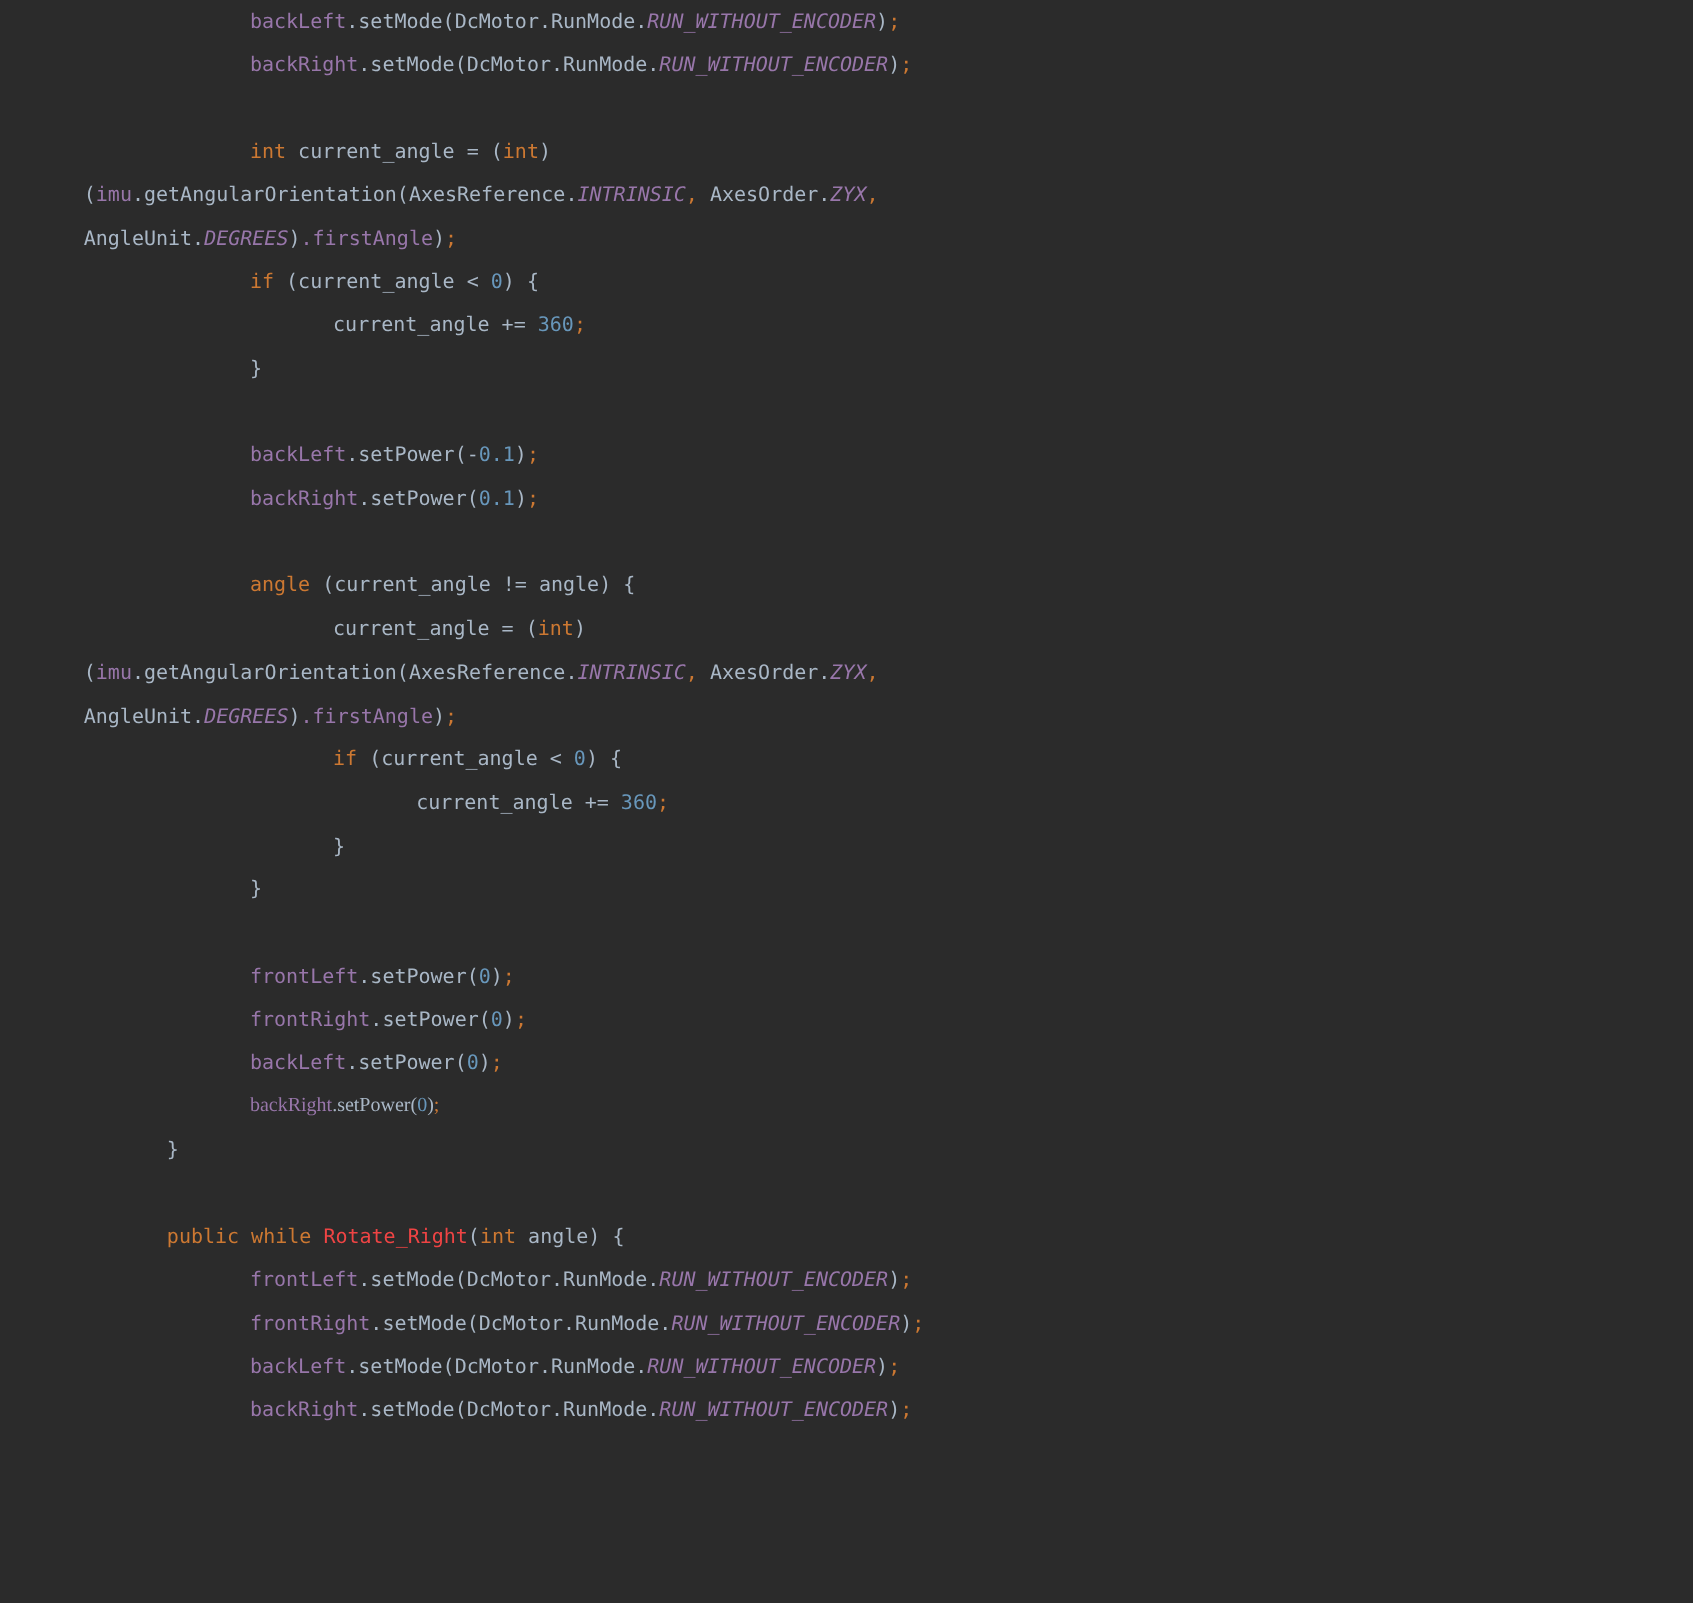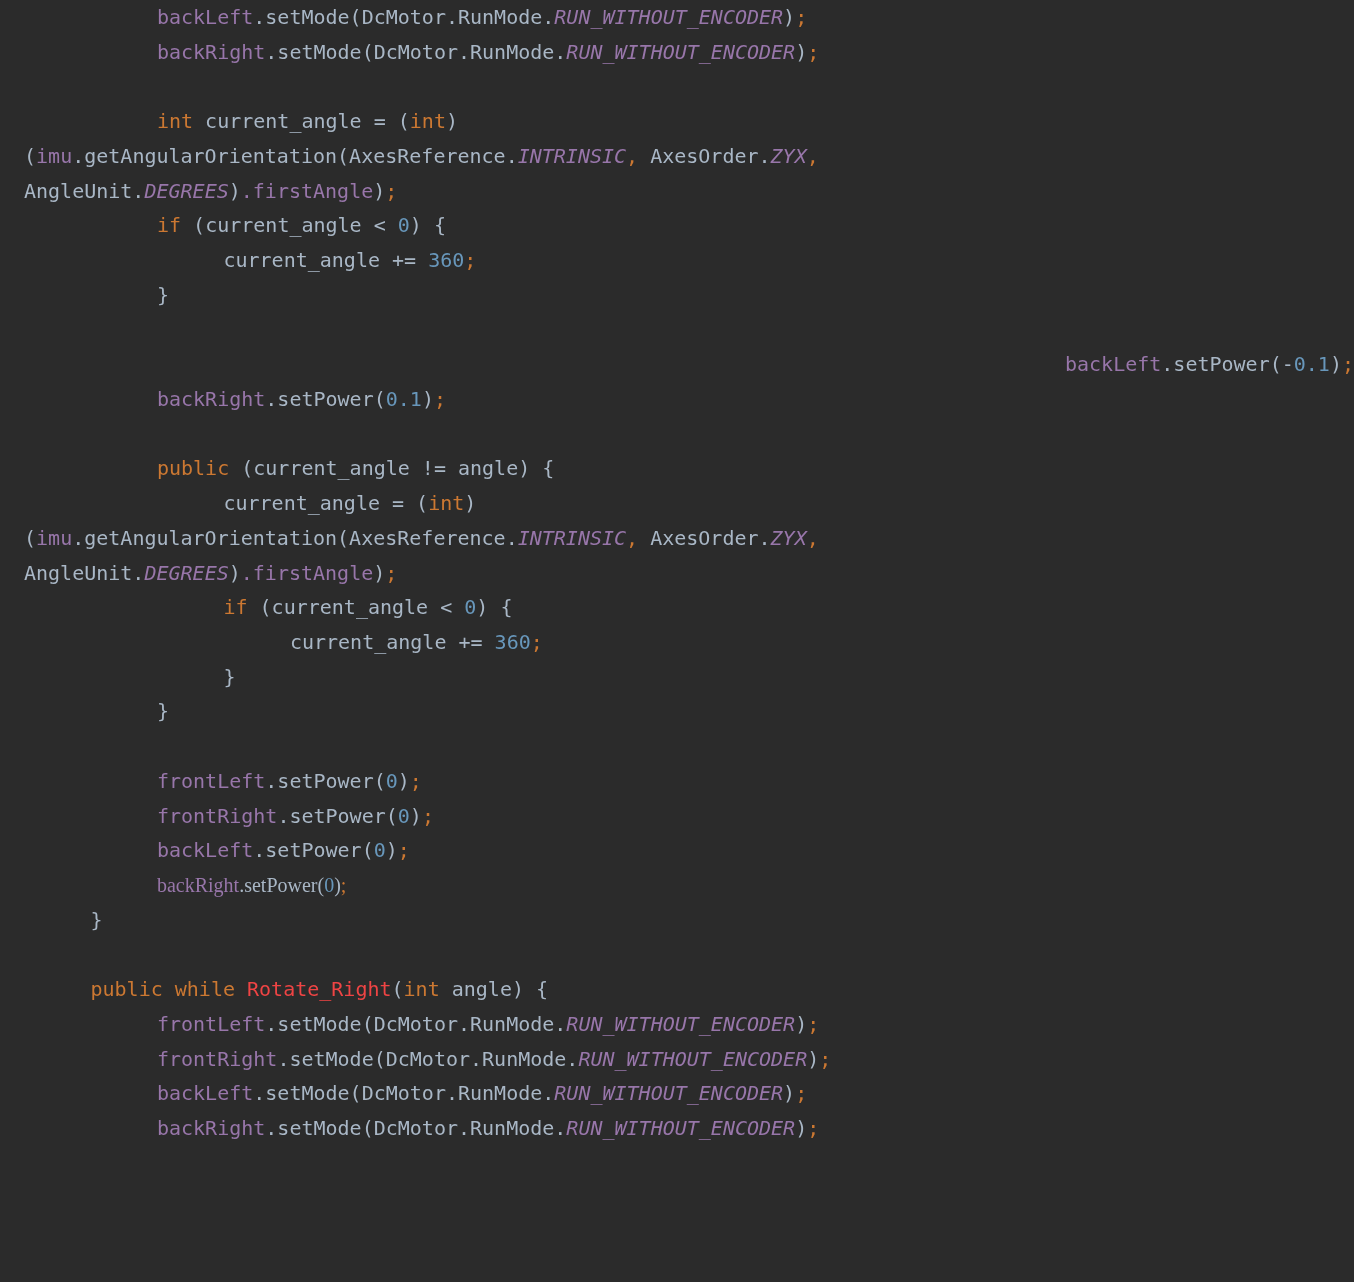--- a/index.html
+++ b/index.html
@@ -18,25 +18,26 @@
     width: 1354px;
     height: 1282px;
     background: #2b2b2b;
     padding: 0;
     box-sizing: border-box;
   }
   .code-line {
     position: relative;
     height: 34.72px;
     line-height: 34.72px;
-    font-size: 20px;
+    font-size: 16px;
     letter-spacing: 0px;
     white-space: pre;
     padding-left: 24px;
     color: #a9b7c6;
+    margin-left: 43px;
   }
   .code-line.blank { color: transparent; }
 
   
   .t-default  { color: #a9b7c6; }
   .t-keyword  { color: #cc7832; }
   .t-field    { color: #9876aa; }
   .t-const    { color: #9876aa; font-style: italic; }
   .t-number   { color: #6897bb; }
   .t-punct    { color: #cc7832; }
@@ -49,24 +50,24 @@
     <div class="code-line" style="padding-left: 156.96px;"><span class="t-field">backLeft</span><span class="t-default">.setMode</span><span class="t-default">(DcMotor.RunMode.</span><span class="t-const">RUN_WITHOUT_ENCODER</span><span class="t-default">)</span><span class="t-punct">;</span></div>
     <div class="code-line" style="padding-left: 156.96px;"><span class="t-field">backRight</span><span class="t-default">.setMode</span><span class="t-default">(DcMotor.RunMode.</span><span class="t-const">RUN_WITHOUT_ENCODER</span><span class="t-default">)</span><span class="t-punct">;</span></div>
     <div class="code-line blank" style="padding-left: 24px;">&nbsp;</div>
     <div class="code-line" style="padding-left: 156.96px;"><span class="t-keyword">int</span><span class="t-default"> current_angle = </span><span class="t-default">(</span><span class="t-keyword">int</span><span class="t-default">)</span></div>
     <div class="code-line" style="padding-left: 24px;"><span class="t-default">(</span><span class="t-field">imu</span><span class="t-default">.getAngularOrientation(AxesReference.</span><span class="t-const">INTRINSIC</span><span class="t-punct">,</span><span class="t-default"> AxesOrder.</span><span class="t-const">ZYX</span><span class="t-punct">,</span></div>
     <div class="code-line" style="padding-left: 24px;"><span class="t-default">AngleUnit.</span><span class="t-const">DEGREES</span><span class="t-default">)</span><span class="t-field">.firstAngle</span><span class="t-default">)</span><span class="t-punct">;</span></div>
     <div class="code-line" style="padding-left: 156.96px;"><span class="t-keyword">if</span><span class="t-default"> (current_angle &lt; </span><span class="t-number">0</span><span class="t-default">) {</span></div>
     <div class="code-line" style="padding-left: 223.44px;"><span class="t-default">current_angle += </span><span class="t-number">360</span><span class="t-punct">;</span></div>
     <div class="code-line" style="padding-left: 156.96px;"><span class="t-default">}</span></div>
     <div class="code-line blank" style="padding-left: 24px;">&nbsp;</div>
-    <div class="code-line" style="padding-left: 156.96px; text-align: right;"><span class="t-field">backLeft</span><span class="t-default">.setPower</span><span class="t-default">(-</span><span class="t-number">0.1</span><span class="t-default">)</span><span class="t-punct">;</span></div>
+    <div class="code-line" style="padding-left: 156.96px;"><span class="t-field">backLeft</span><span class="t-default">.setPower</span><span class="t-default">(-</span><span class="t-number">0.1</span><span class="t-default">)</span><span class="t-punct">;</span></div>
     <div class="code-line" style="padding-left: 156.96px;"><span class="t-field">backRight</span><span class="t-default">.setPower</span><span class="t-default">(</span><span class="t-number">0.1</span><span class="t-default">)</span><span class="t-punct">;</span></div>
     <div class="code-line blank" style="padding-left: 24px;">&nbsp;</div>
-    <div class="code-line" style="padding-left: 156.96px;"><span class="t-keyword">public</span><span class="t-default"> (current_angle != angle) {</span></div>
+    <div class="code-line" style="padding-left: 156.96px;"><span class="t-keyword">angle</span><span class="t-default"> (current_angle != angle) {</span></div>
     <div class="code-line" style="padding-left: 223.44px;"><span class="t-default">current_angle = </span><span class="t-default">(</span><span class="t-keyword">int</span><span class="t-default">)</span></div>
     <div class="code-line" style="padding-left: 24px;"><span class="t-default">(</span><span class="t-field">imu</span><span class="t-default">.getAngularOrientation(AxesReference.</span><span class="t-const">INTRINSIC</span><span class="t-punct">,</span><span class="t-default"> AxesOrder.</span><span class="t-const">ZYX</span><span class="t-punct">,</span></div>
     <div class="code-line" style="padding-left: 24px;"><span class="t-default">AngleUnit.</span><span class="t-const">DEGREES</span><span class="t-default">)</span><span class="t-field">.firstAngle</span><span class="t-default">)</span><span class="t-punct">;</span></div>
     <div class="code-line" style="padding-left: 223.44px;"><span class="t-keyword">if</span><span class="t-default"> (current_angle &lt; </span><span class="t-number">0</span><span class="t-default">) {</span></div>
     <div class="code-line" style="padding-left: 289.92px;"><span class="t-default">current_angle += </span><span class="t-number">360</span><span class="t-punct">;</span></div>
     <div class="code-line" style="padding-left: 223.44px;"><span class="t-default">}</span></div>
     <div class="code-line" style="padding-left: 156.96px;"><span class="t-default">}</span></div>
     <div class="code-line blank" style="padding-left: 24px;">&nbsp;</div>
     <div class="code-line" style="padding-left: 156.96px;"><span class="t-field">frontLeft</span><span class="t-default">.setPower</span><span class="t-default">(</span><span class="t-number">0</span><span class="t-default">)</span><span class="t-punct">;</span></div>
     <div class="code-line" style="padding-left: 156.96px;"><span class="t-field">frontRight</span><span class="t-default">.setPower</span><span class="t-default">(</span><span class="t-number">0</span><span class="t-default">)</span><span class="t-punct">;</span></div>

